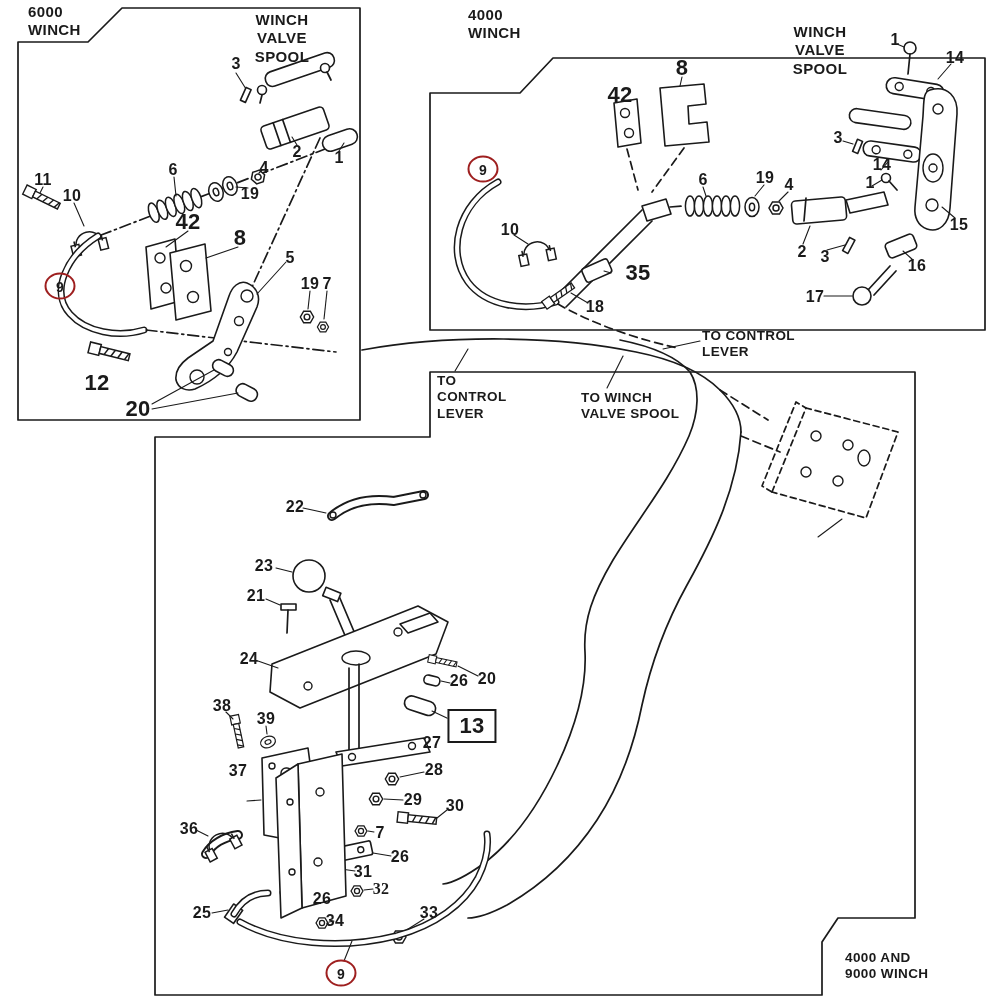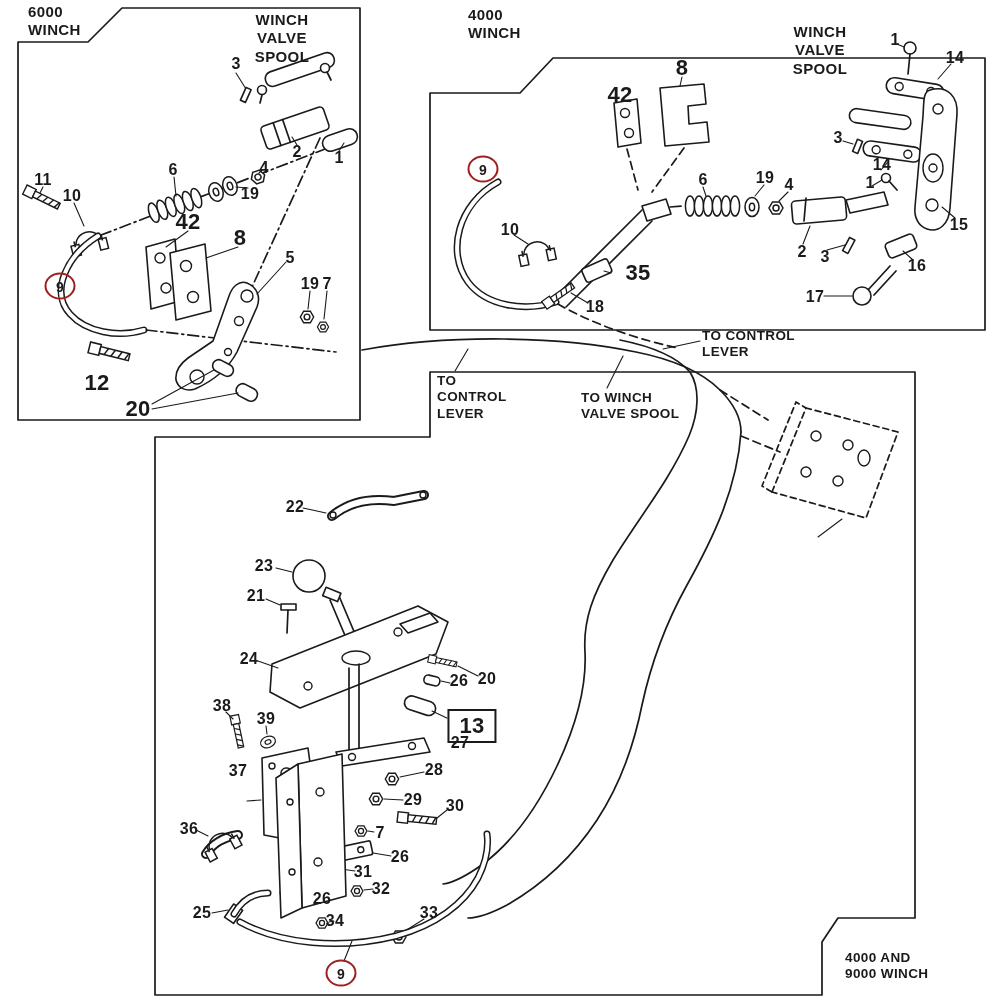--- a/index.html
+++ b/index.html
@@ -404,28 +404,28 @@
       <span class="callout" style="left: 917px; top: 266px;">16</span>
       <span class="callout" style="left: 959px; top: 225px;">15</span>
       <span class="marker9" style="left: 483px; top: 169px;">9</span>
       <span class="callout" style="left: 295px; top: 507px;">22</span>
       <span class="callout" style="left: 264px; top: 566px;">23</span>
       <span class="callout" style="left: 256px; top: 596px;">21</span>
       <span class="callout" style="left: 249px; top: 659px;">24</span>
       <span class="callout" style="left: 487px; top: 679px;">20</span>
       <span class="callout" style="left: 459px; top: 681px;">26</span>
       <span class="callout large boxed" style="left: 472px; top: 726px;">13</span>
-      <span class="callout" style="left: 432px; top: 743px; margin-left: 28px;">27</span>
+      <span class="callout" style="left: 432px; top: 743px;">27</span>
       <span class="callout" style="left: 434px; top: 770px;">28</span>
       <span class="callout" style="left: 413px; top: 800px;">29</span>
       <span class="callout" style="left: 455px; top: 806px;">30</span>
       <span class="callout" style="left: 380px; top: 833px;">7</span>
       <span class="callout" style="left: 400px; top: 857px;">26</span>
       <span class="callout" style="left: 363px; top: 872px;">31</span>
-      <span class="callout" style="left: 381px; top: 889px;">32</span>
+      <span class="callout" style="left: 381px; top: 889px; font-family: Liberation Serif, serif;">32</span>
       <span class="callout" style="left: 322px; top: 899px;">26</span>
       <span class="callout" style="left: 335px; top: 921px;">34</span>
       <span class="callout" style="left: 429px; top: 913px;">33</span>
       <span class="callout" style="left: 222px; top: 706px;">38</span>
       <span class="callout" style="left: 266px; top: 719px;">39</span>
       <span class="callout" style="left: 238px; top: 771px;">37</span>
       <span class="callout" style="left: 189px; top: 829px;">36</span>
       <span class="callout" style="left: 202px; top: 913px;">25</span>
       <span class="marker9" style="left: 341px; top: 973px;">9</span>
     </div>

